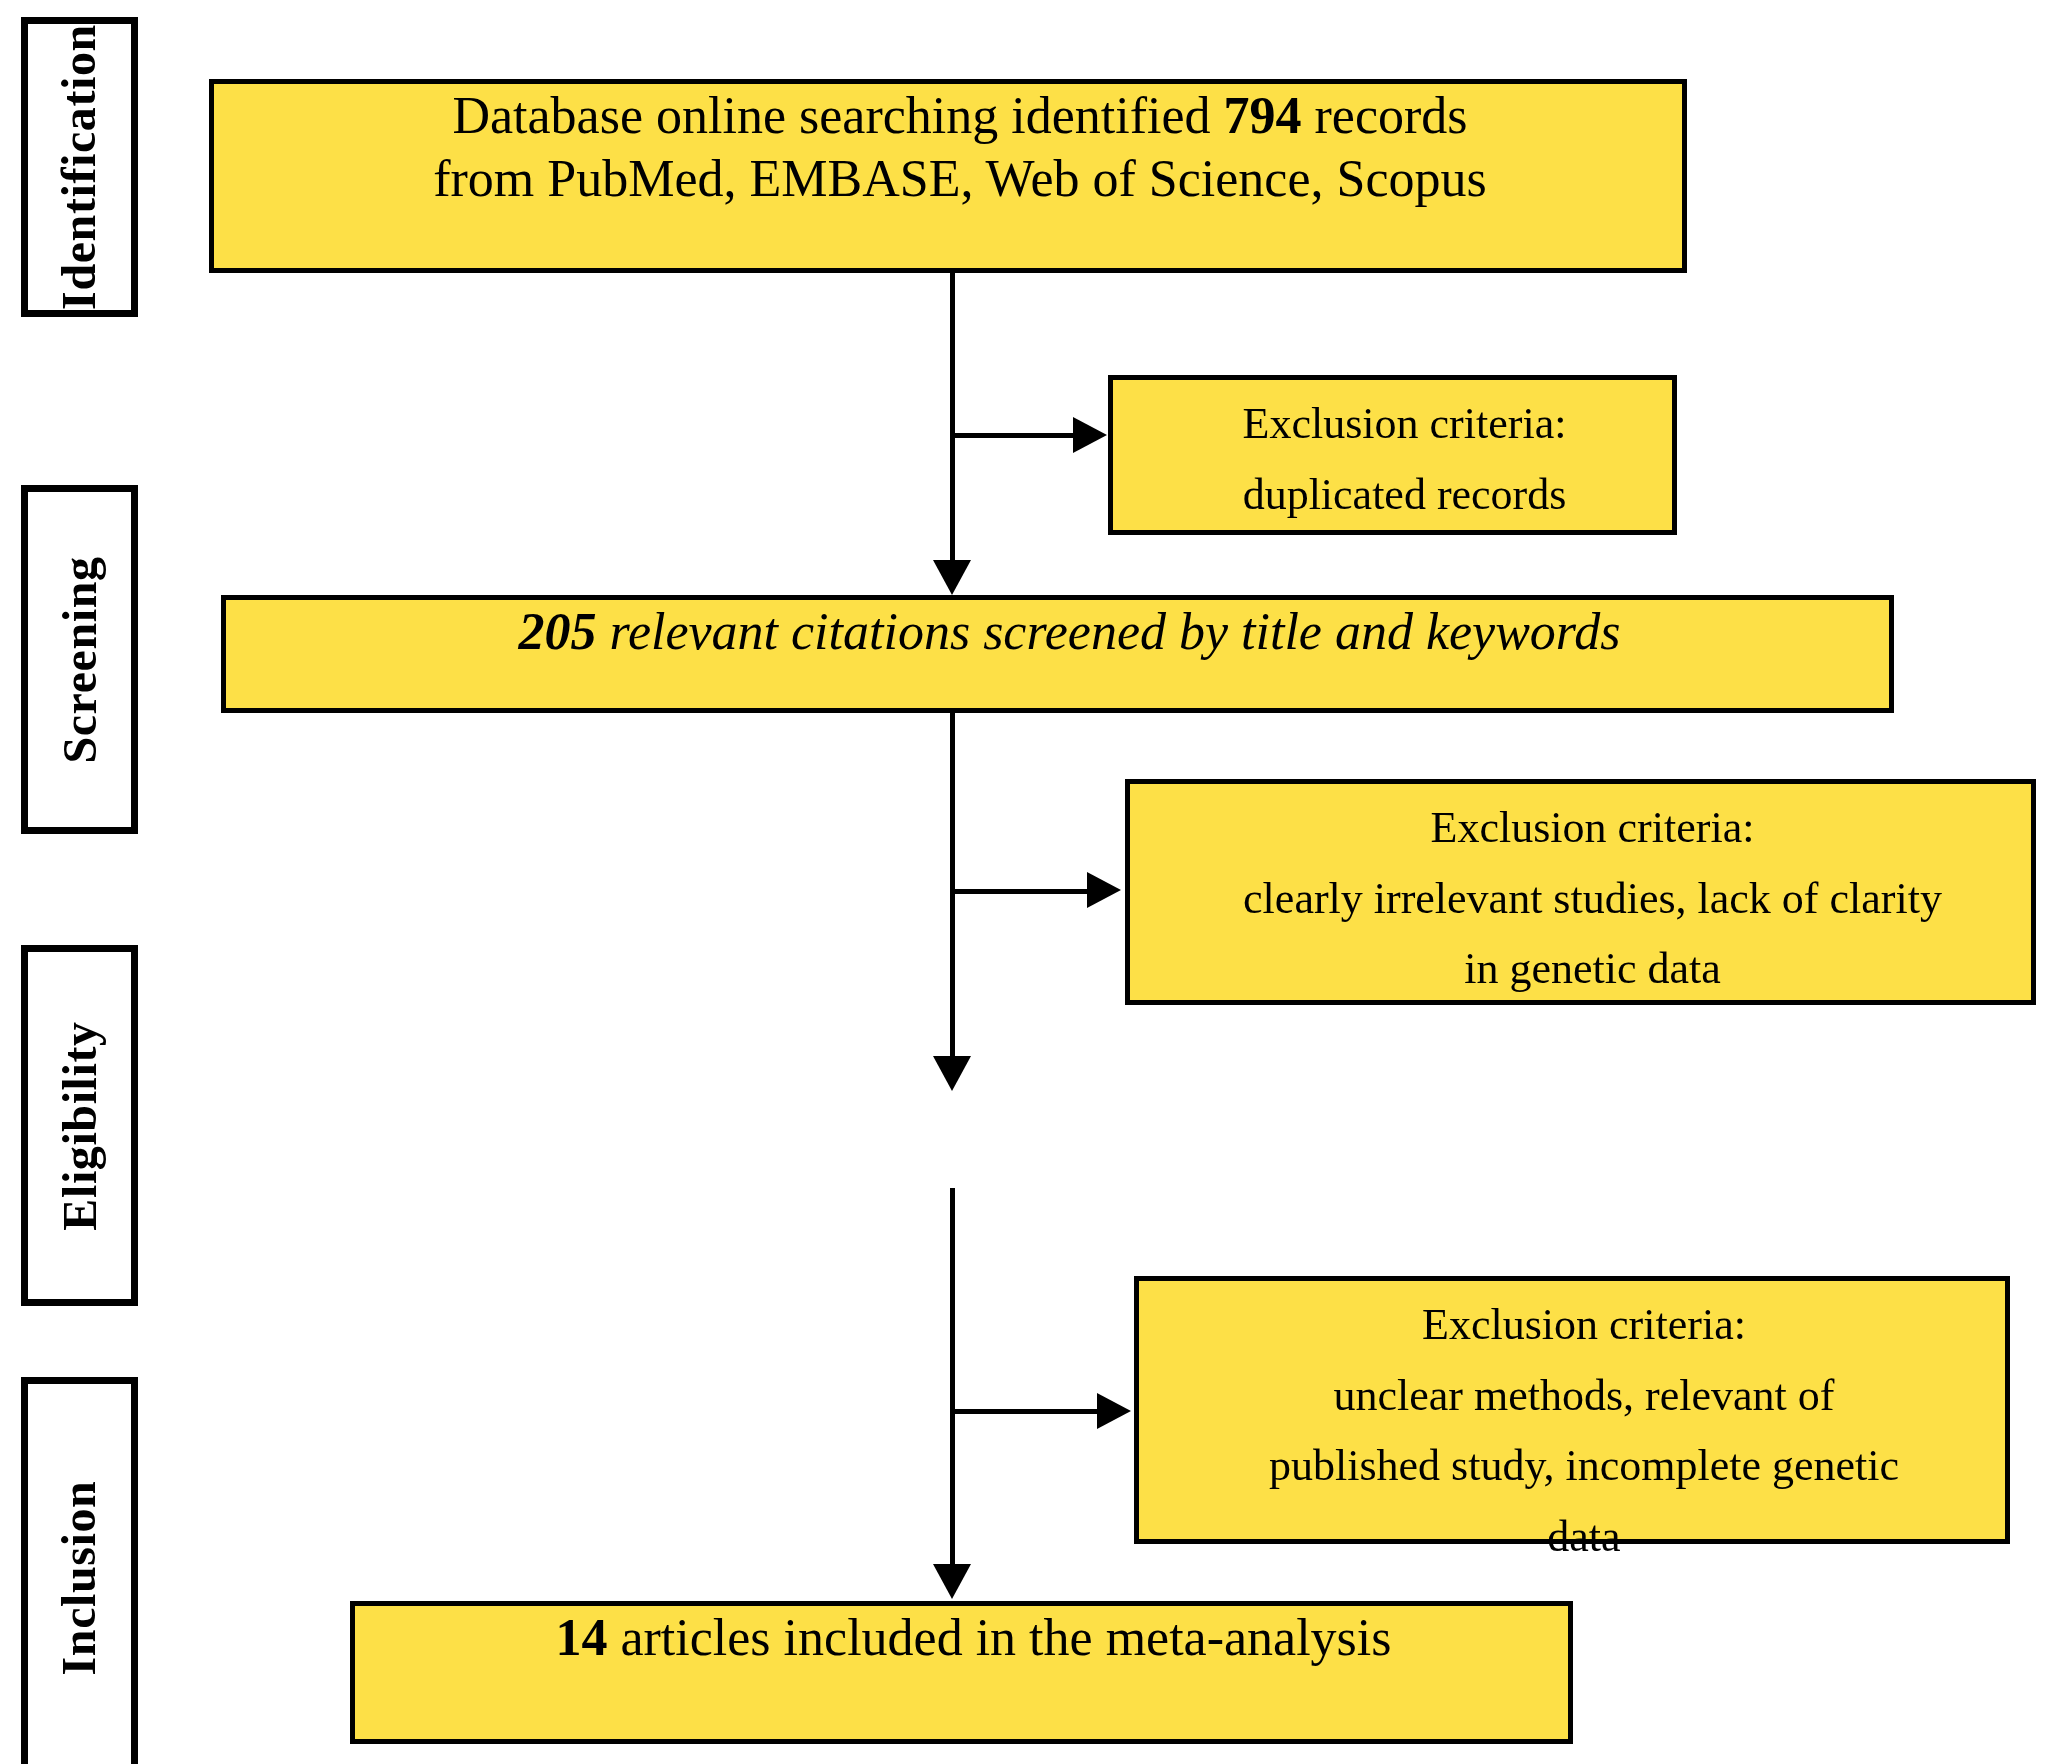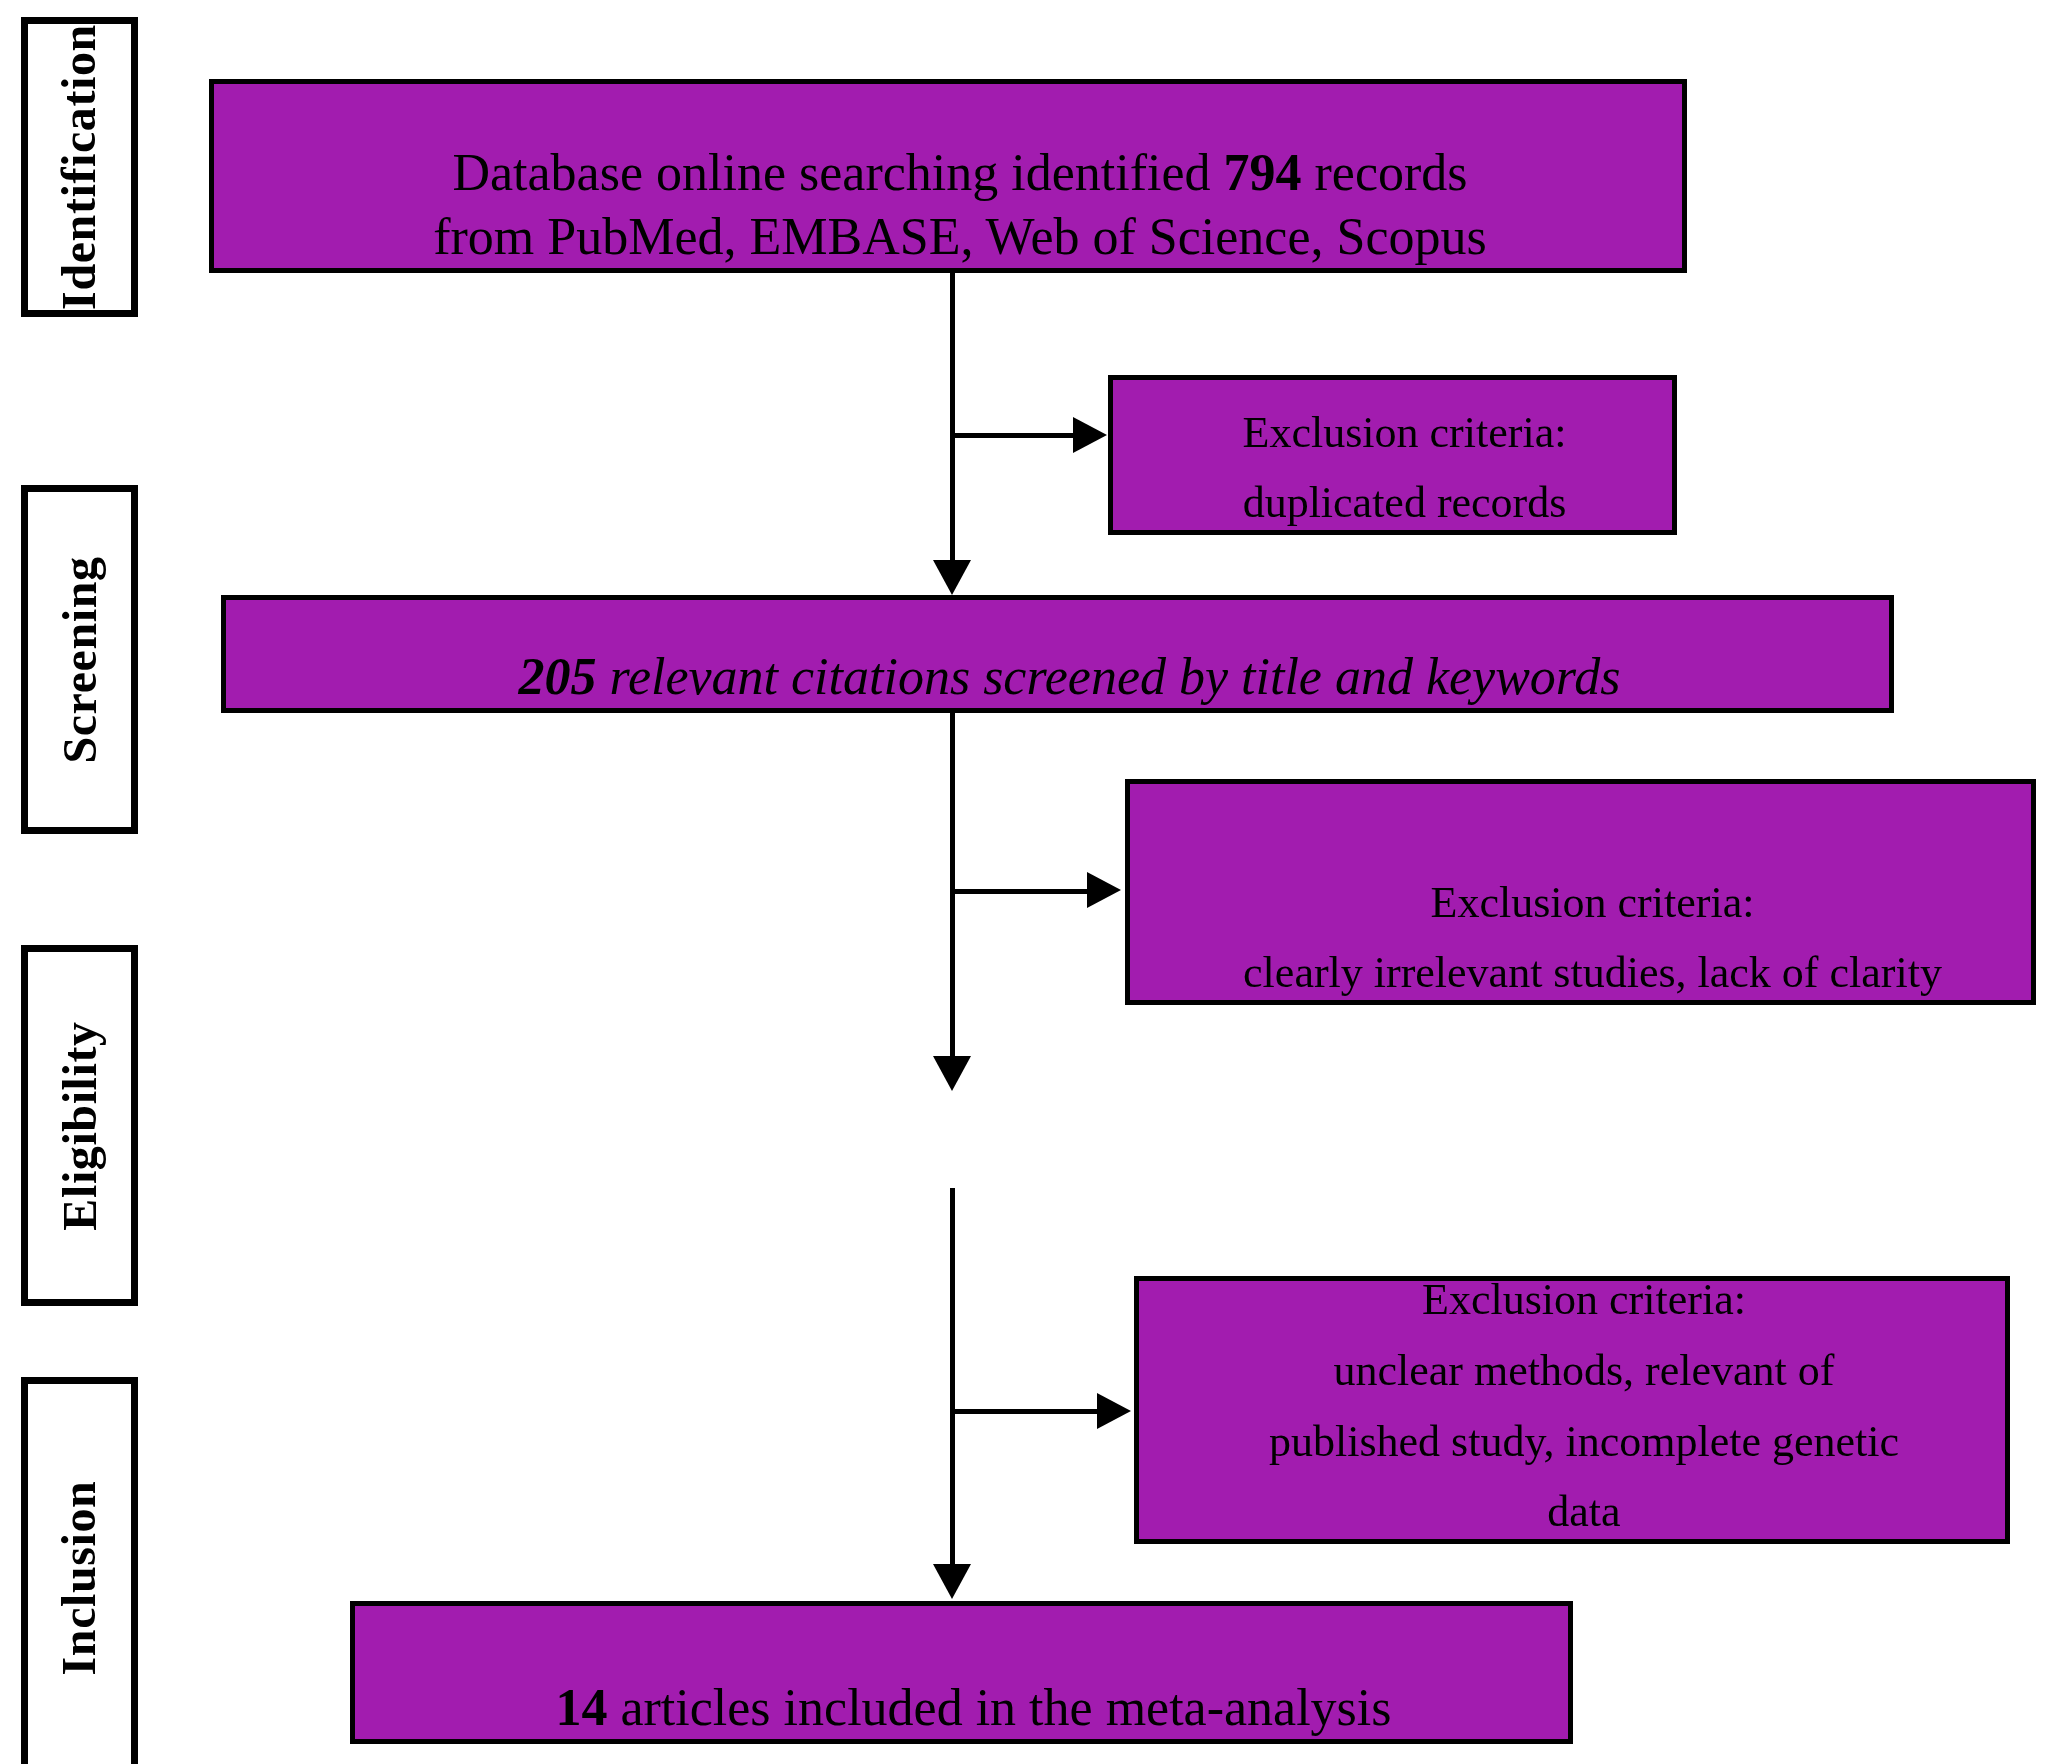--- a/index.html
+++ b/index.html
@@ -36,25 +36,25 @@
     font-size: 48px;
     letter-spacing: 0.6px;
     line-height: 1;
   }
 
   
   .flow-box {
     position: absolute;
     box-sizing: border-box;
     border: 5.8px solid #000000;
-    background: #a21caf;
+    background: #fde047;
     display: flex;
     flex-direction: column;
     align-items: center;
-    justify-content: flex-end;
+    justify-content: flex-start;
     text-align: center;
     padding-left: 24px;
   }
   .flow-line {
     display: block;
     white-space: nowrap;
     line-height: 1.22;
   }
   .main-box .flow-line { font-size: 52px; }
   .excl-box .flow-line { font-size: 44px; margin-top: 17px; }
@@ -131,20 +131,21 @@
 
   <div class="vline" style="left:950px; top:712px; height:349px;"></div>
   <div class="arrow-down" style="left:933px; top:1056px;"></div>
 
   <div class="hline" style="left:953px; top:889px; width:136px;"></div>
   <div class="arrow-right" style="left:1087px; top:872px;"></div>
 
   <div class="flow-box excl-box" style="left:1125px; top:779px; width:911px; height:226px;">
     <span class="flow-line">Exclusion criteria:</span>
     <span class="flow-line">clearly irrelevant studies, lack of clarity</span>
+    <span class="flow-line">in genetic data</span>
   </div>
 
 
   <div class="vline" style="left:950px; top:1188px; height:381px;"></div>
   <div class="arrow-down" style="left:933px; top:1564px;"></div>
 
   <div class="hline" style="left:953px; top:1409px; width:145px;"></div>
   <div class="arrow-right" style="left:1097px; top:1393px;"></div>
 
   <div class="flow-box excl-box" style="left:1134px; top:1276px; width:876px; height:268px;">

